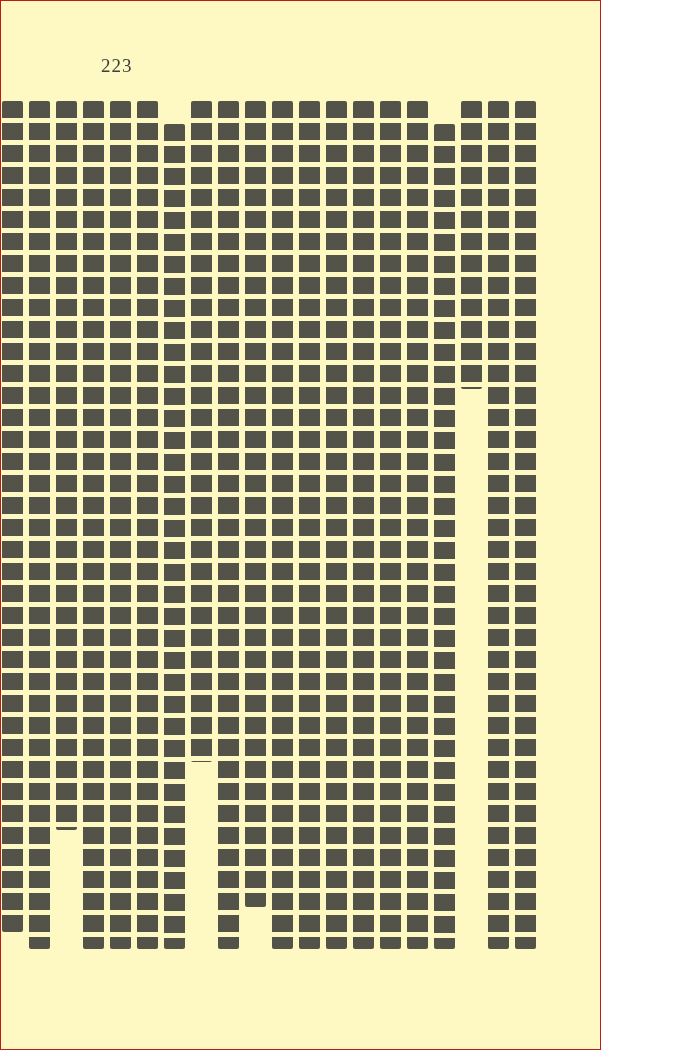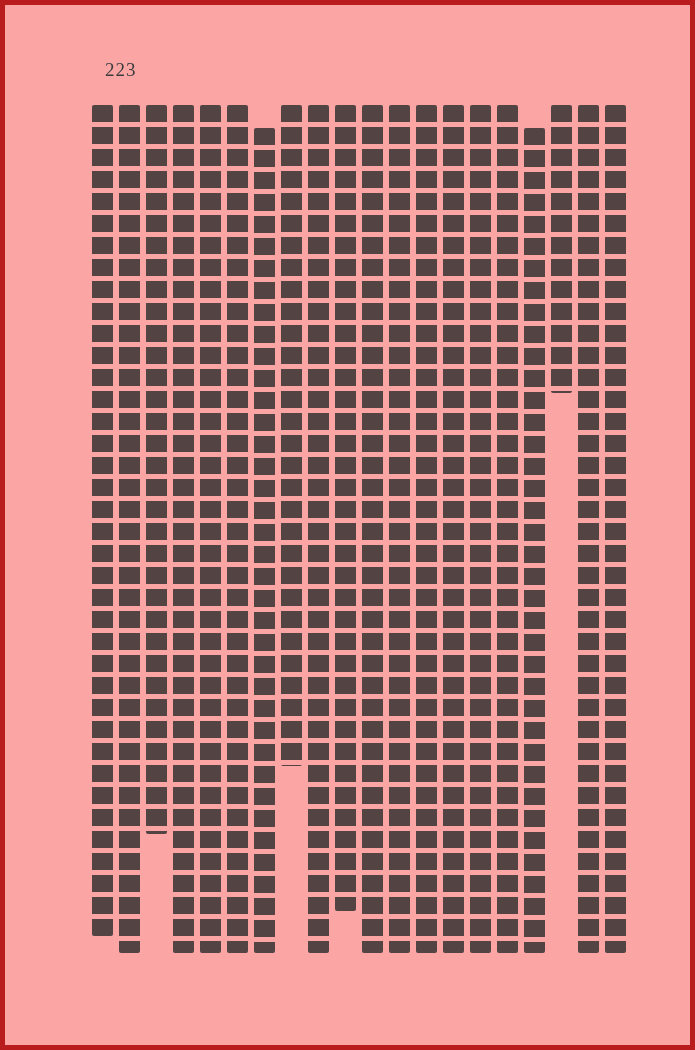--- a/index.html
+++ b/index.html
@@ -2,25 +2,25 @@
 <html><head>
 <meta charset="utf-8">
 <style>
   html, body {
     margin: 0;
     padding: 0;
     background: #ffffff;
   }
   .page {
     position: relative;
-    width: 695px;
+    width: 601px;
     height: 1050px;
     box-sizing: border-box;
-    background: #fca5a5;
-    border: 5px solid #b91c1c;
+    background: #fef9c3;
+    border: 1px solid #b91c1c;
     overflow: hidden;
     font-family: "Liberation Serif", "DejaVu Serif", serif;
   }
   .page-number {
     position: absolute;
     top: 55px;
     left: 100px;
     font-size: 19px;
     letter-spacing: 1px;
     color: #3d3d3d;

